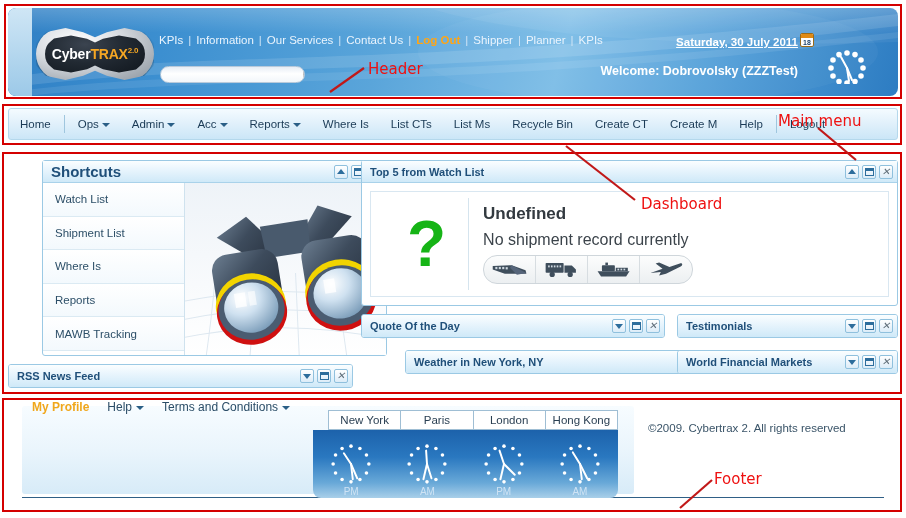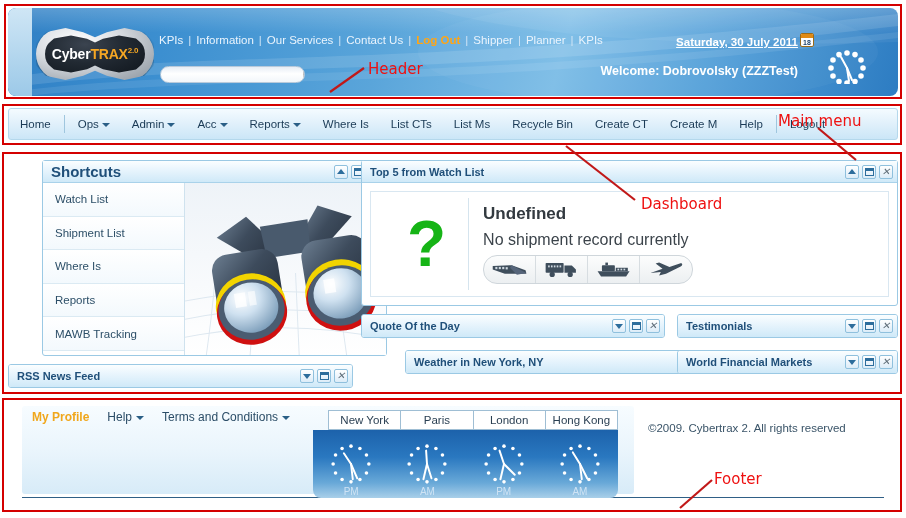--- a/index.html
+++ b/index.html
@@ -201,21 +201,21 @@
   #p-wfm { left:669px; top:198px; width:221px; }
   .sp .panel-hd { height:100%; border-bottom:0; border-radius:2px; }
 
   
   #footer { position:absolute; left:8px; top:400px; width:890px; height:110px; }
   #f-bar {
     position:absolute; left:14px; top:6px; width:612px; height:88px;
     background:linear-gradient(180deg,#f7fcff 0%, #eaf5fc 50%, #d7ebf8 100%);
     border-radius:3px;
   }
-  #f-links { position:absolute; left:24px; top:10px; display:flex; align-items:center; gap:18px; }
+  #f-links { position:absolute; left:24px; top:0; display:flex; align-items:center; gap:18px; }
   #f-links .fl { font-size:12px; color:#2b4d67; display:flex; align-items:center; gap:4px; white-space:nowrap;}
   #f-links .fl.profile { color:#f0a71c; font-weight:bold; }
   #f-rule { position:absolute; left:14px; top:97px; width:862px; height:1px; background:#2f5f86; }
 
   #clocks { position:absolute; left:313px; top:410px; width:305px; height:88px; }
   #clock-tabs { display:flex; height:20px;margin-left:15px; }
   #clock-tabs .ct {
     flex:1; border:1px solid #9fbed4; border-right:0; background:#fff;
     font-size:11.5px; color:#2a3f52; display:flex; align-items:center; justify-content:center;
   }

